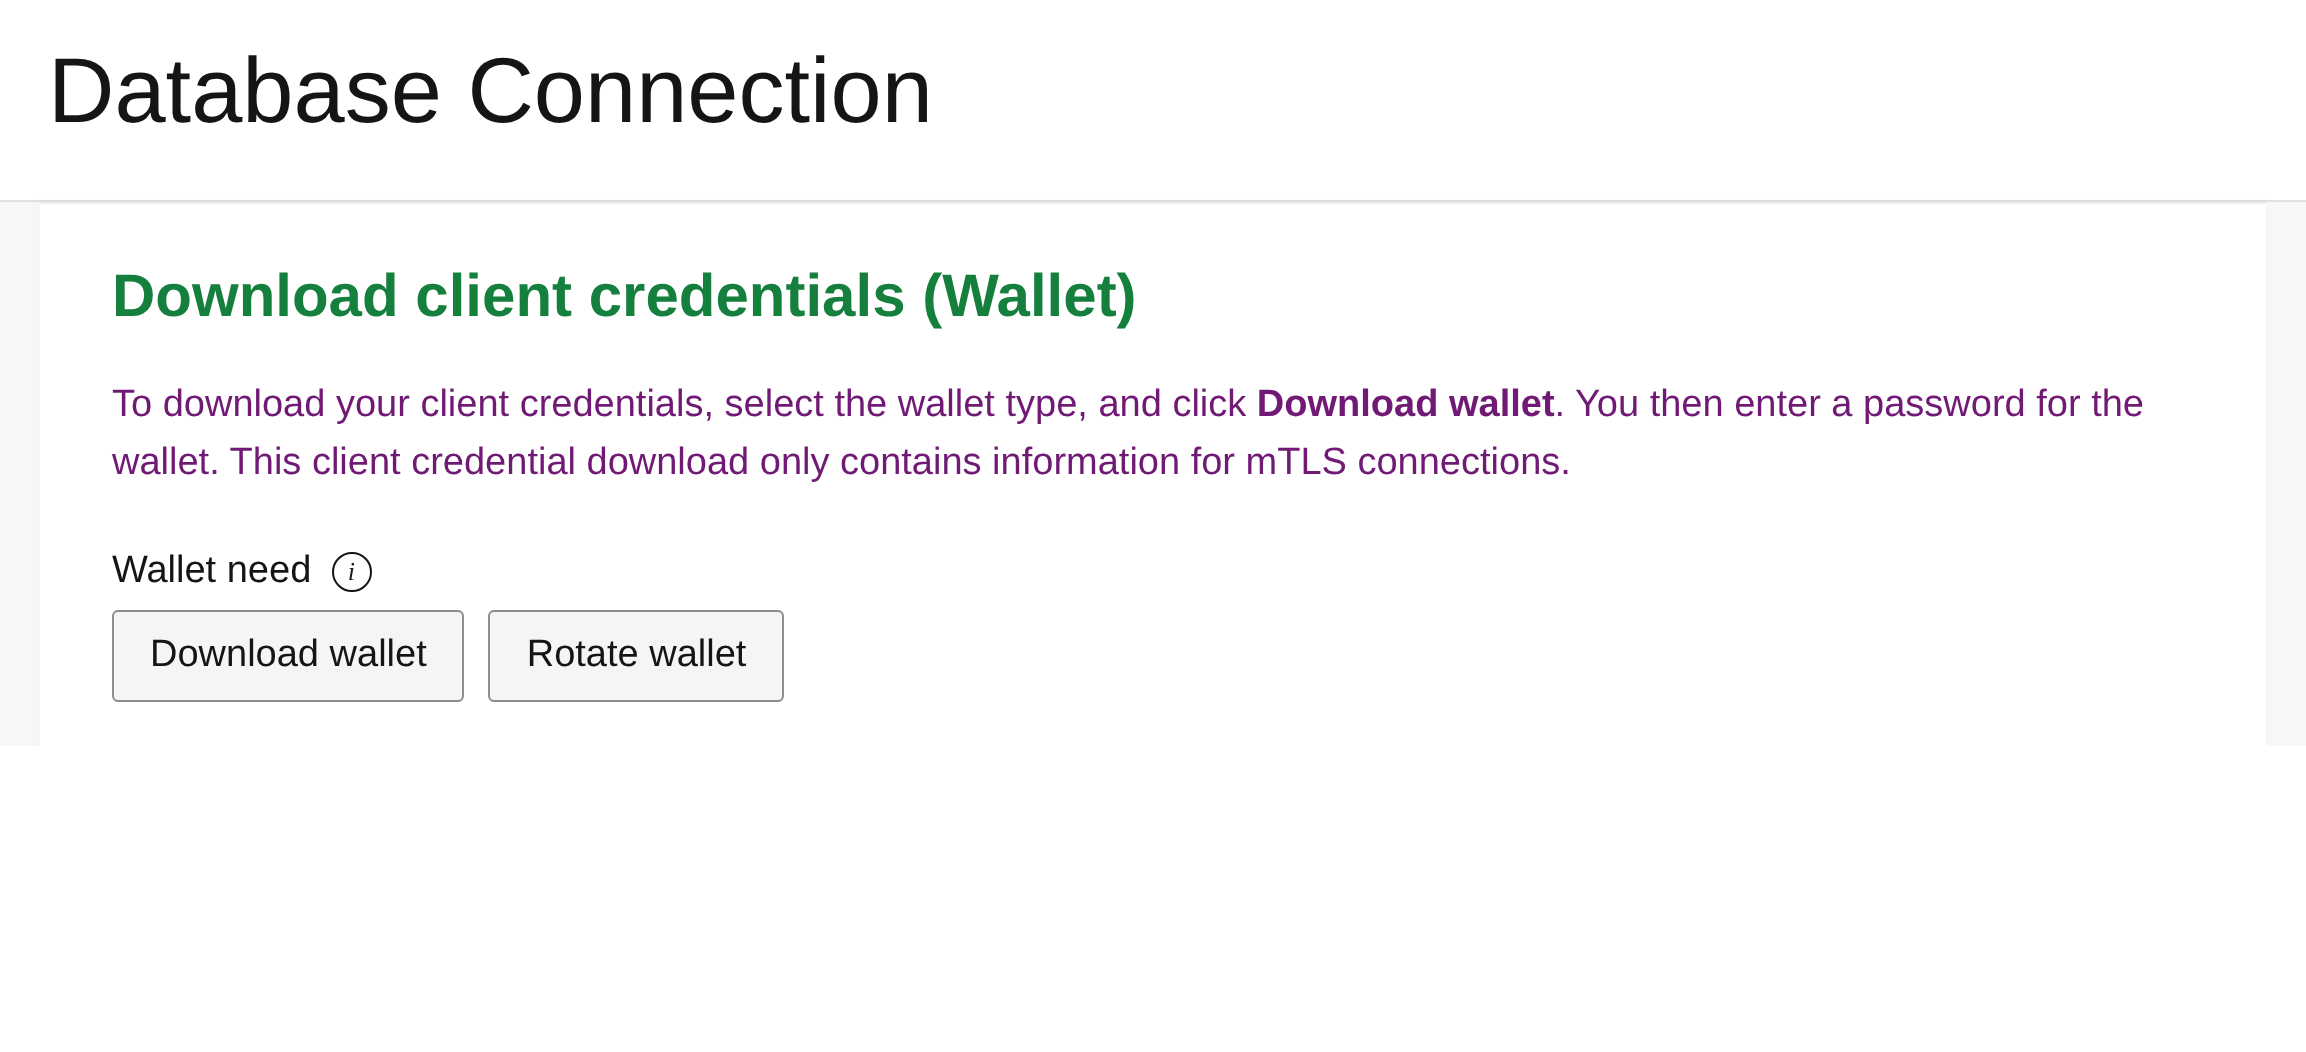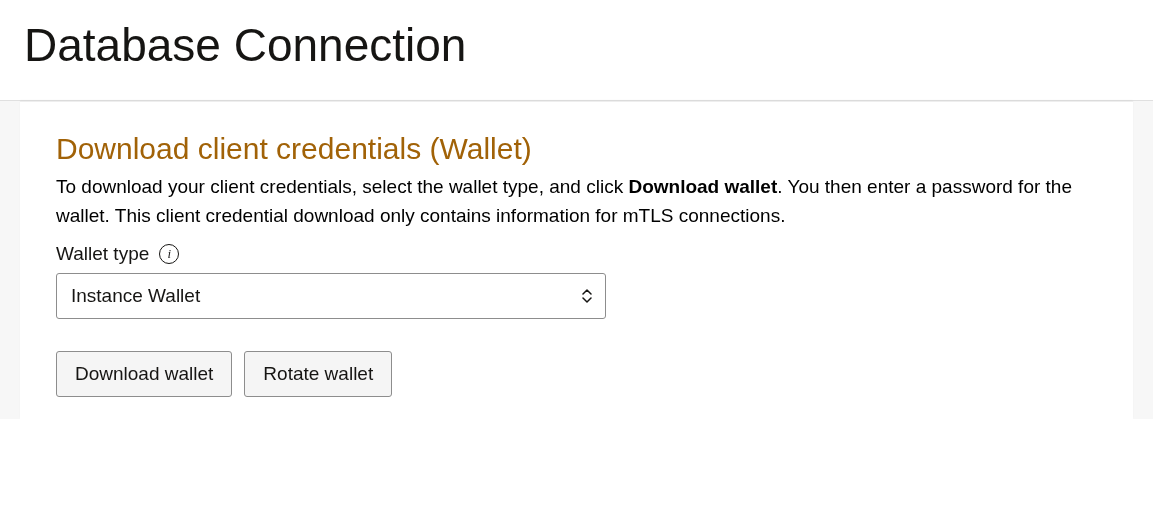--- a/index.html
+++ b/index.html
@@ -31,29 +31,29 @@
     }
     .card {
       background: #fff;
       margin: 0 20px 0 20px;
       padding: 30px 36px 22px 36px;
       border-top: 1px solid #eee;
       box-shadow: 0 -1px 2px rgba(0,0,0,0.03);
     }
     .card-title {
       font-size: 30px;
-      font-weight: 400;
-      color: #a16207;
-      margin-bottom: 6px;
+      font-weight: 700;
+      color: #15803d;
+      margin-bottom: 22px;
     }
     .card-desc {
       font-size: 19px;
       line-height: 1.55;
-      color: #000000;
-      margin-bottom: 12px;
+      color: #701a75;
+      margin-bottom: 28px;
     }
     .card-desc b {
       font-weight: 700;
     }
     .field-label-row {
       display: flex;
       align-items: center;
       gap: 10px;
       margin-bottom: 8px;
     }
@@ -133,36 +133,23 @@
 <div class="outer-gray">
 
   <div class="card">
     <h2 class="card-title">Download client credentials (Wallet)</h2>
 
     <p class="card-desc">
       <span>To download your client credentials, select the wallet type, and click </span><b>Download wallet</b><span>. You then enter a password for the wallet. This client credential download only contains information for mTLS connections.</span>
     </p>
 
     <div class="field-label-row">
-      <span class="field-label">Wallet type</span>
+      <span class="field-label">Wallet need</span>
       <span class="info-icon">i</span>
     </div>
 
-    <div class="select-wrap">
-      <div class="select-box">
-        <span>Instance Wallet</span>
-      </div>
-      <span class="select-arrows">
-        <svg width="10" height="6" viewBox="0 0 10 6">
-            <path d="M1 5 L5 1 L9 5" stroke="#161513" stroke-width="1.5" fill="none" stroke-linecap="round" stroke-linejoin="round"></path>
-          </svg>
-        <svg width="10" height="6" viewBox="0 0 10 6">
-            <path d="M1 1 L5 5 L9 1" stroke="#161513" stroke-width="1.5" fill="none" stroke-linecap="round" stroke-linejoin="round"></path>
-          </svg>
-      </span>
-    </div>
 
     <div class="btn-row">
       <button class="btn">Download wallet</button>
       <button class="btn">Rotate wallet</button>
     </div>
   </div>
 </div>
 
 </body></html>

